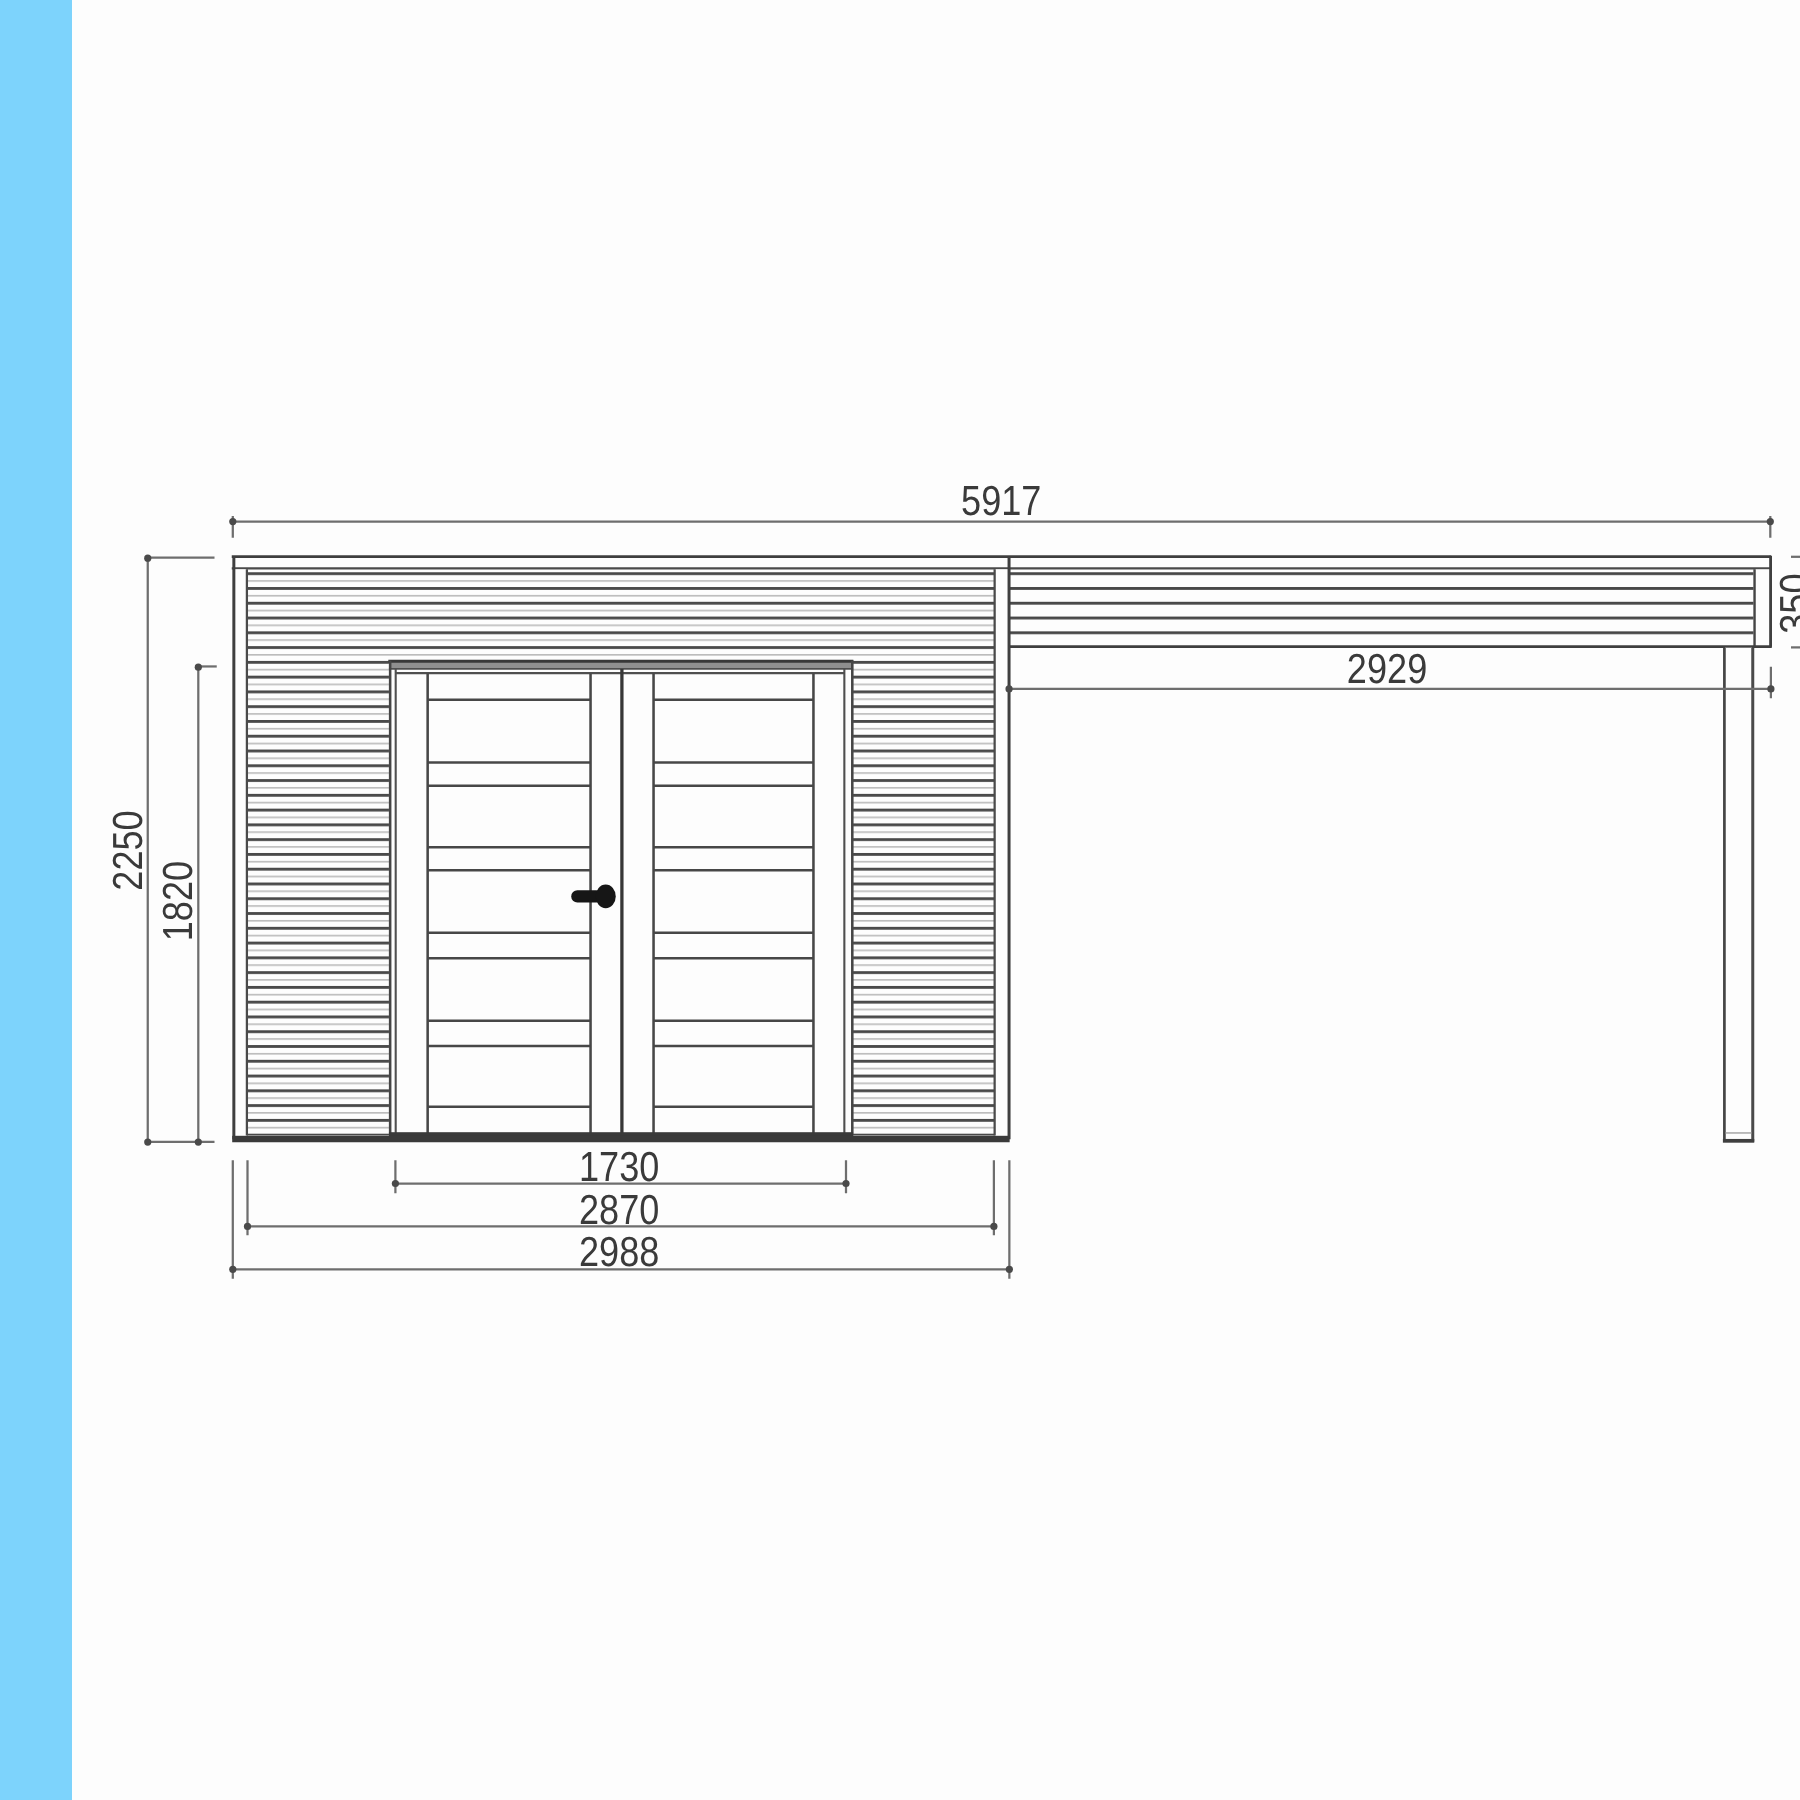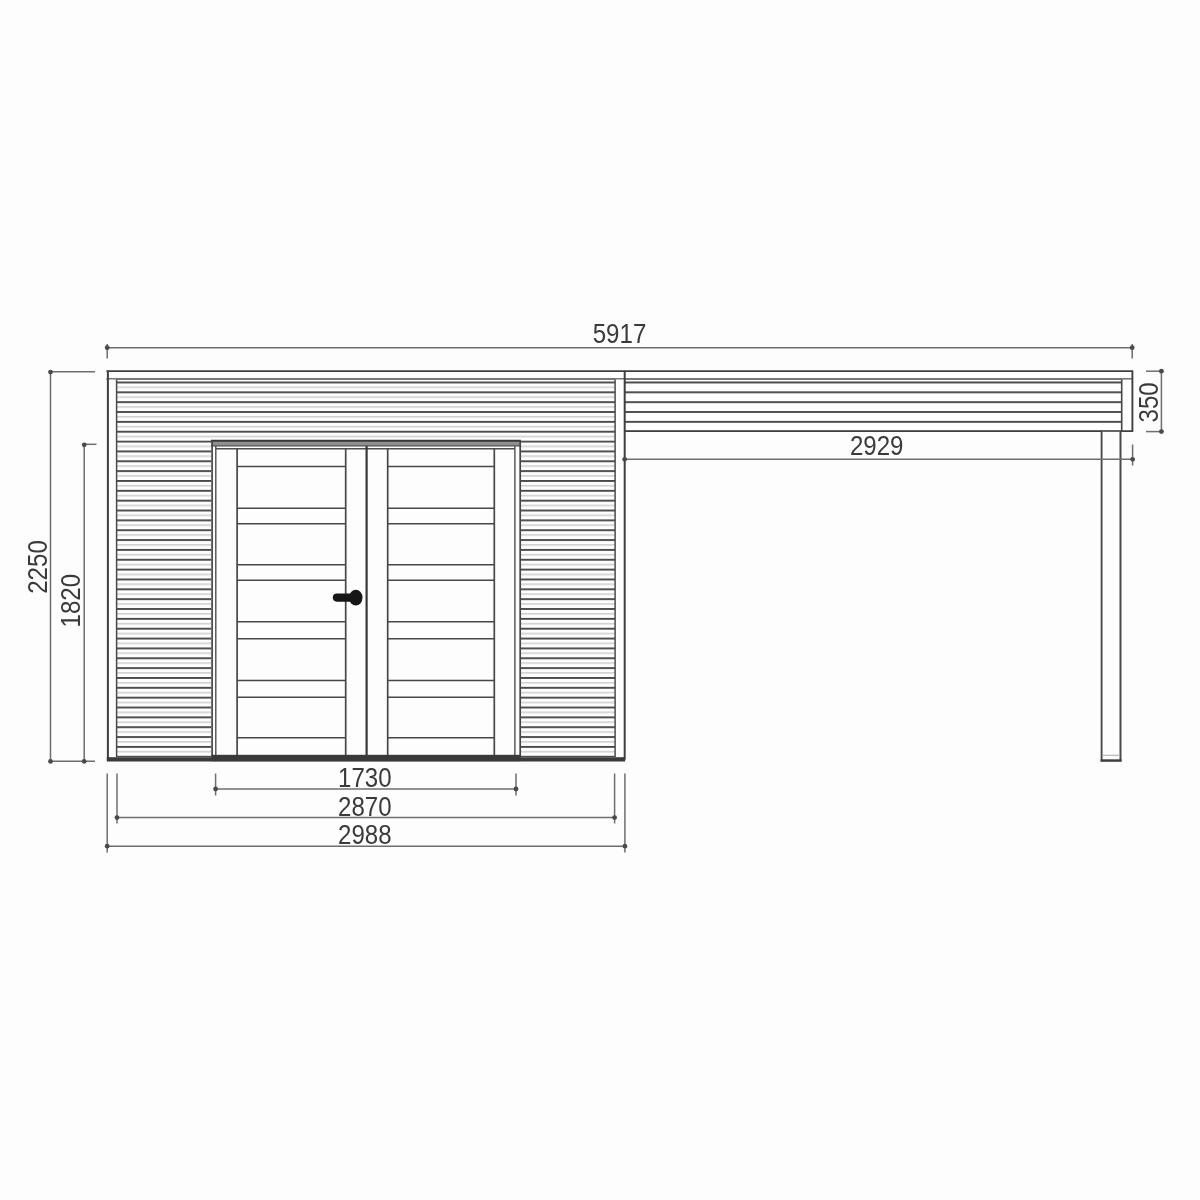--- a/index.html
+++ b/index.html
@@ -1,16 +1,16 @@
 <!DOCTYPE html>
 <html><head>
 <meta charset="utf-8">
 <style>
   html,body{margin:0;padding:0;background:#ffffff;}
-  .page{width:984px;height:1200px;position:relative;background:#ef4444;}
+  .page{width:984px;height:1200px;position:relative;background:#7dd3fc;padding-left:48px;}
   text{font-family:"Liberation Sans",sans-serif;fill:#3a3a3a;}
 </style>
 </head>
 <body>
 <div class="page">
 <svg width="1200" height="1200" viewBox="0 0 1200 1200">
 <defs>
   <pattern id="slat" width="12" height="9.85" patternUnits="userSpaceOnUse" patternTransform="translate(0,381.5)">
     <rect width="12" height="9.85" fill="#fdfdfd"></rect>
     <line x1="-1" y1="0.9" x2="13" y2="0.9" stroke="#494949" stroke-width="2.0"></line>

